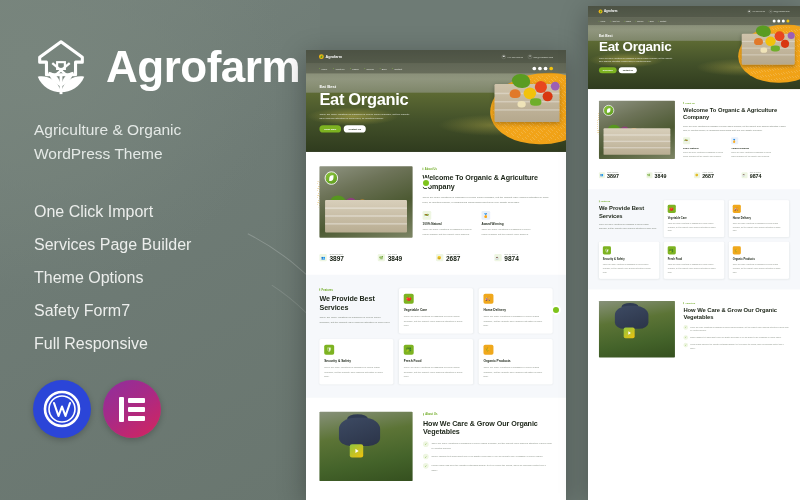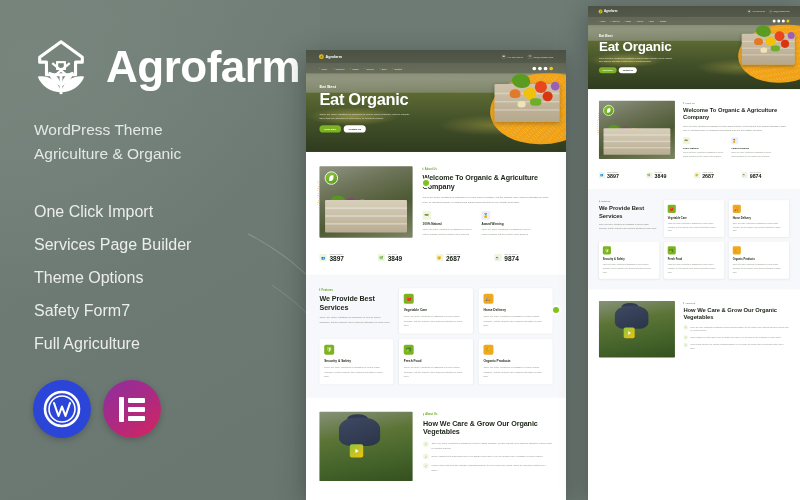--- a/index.html
+++ b/index.html
@@ -213,30 +213,30 @@
       <path d="M32 40 C32 48 32 54 32 60" stroke="#fff" stroke-width="3" fill="none"></path>
       <path d="M32 58 C22 58 12 52 8 42 C18 40 29 46 32 58 Z" fill="#fff"></path>
       <path d="M32 58 C42 58 52 52 56 42 C46 40 35 46 32 58 Z" fill="#fff"></path>
       <path d="M32 52 C26 50 20 44 19 37 C26 38 31 44 32 52 Z" fill="#fff"></path>
       <path d="M32 52 C38 50 44 44 45 37 C38 38 33 44 32 52 Z" fill="#fff"></path>
     </svg>
     <div class="brand-name">Agrofarm</div>
   </div>
 
   <div class="subtitle">
+    <div>Agriculture &amp; Organic</div>
     <div>WordPress Theme</div>
-    <div>Agriculture &amp; Organic</div>
   </div>
 
   <div class="feature-list">
     <div class="feature-item">One Click Import</div>
     <div class="feature-item">Services Page Builder</div>
     <div class="feature-item">Theme Options</div>
     <div class="feature-item">Safety Form7</div>
-    <div class="feature-item">Full Agriculture</div>
+    <div class="feature-item">Full Responsive</div>
   </div>
 
   <div class="badges">
     <div class="badge wp">
       <svg width="40" height="40" viewBox="0 0 40 40">
         <circle cx="20" cy="20" r="17" fill="none" stroke="#fff" stroke-width="2.6"></circle>
         <circle cx="20" cy="20" r="13" fill="none" stroke="#fff" stroke-width="1.6"></circle>
         <path d="M12 14 L16.5 27 L20 17.5 L23.5 27 L28 14" fill="none" stroke="#fff" stroke-width="2.1" stroke-linejoin="round" stroke-linecap="round"></path>
       </svg>
     </div>

